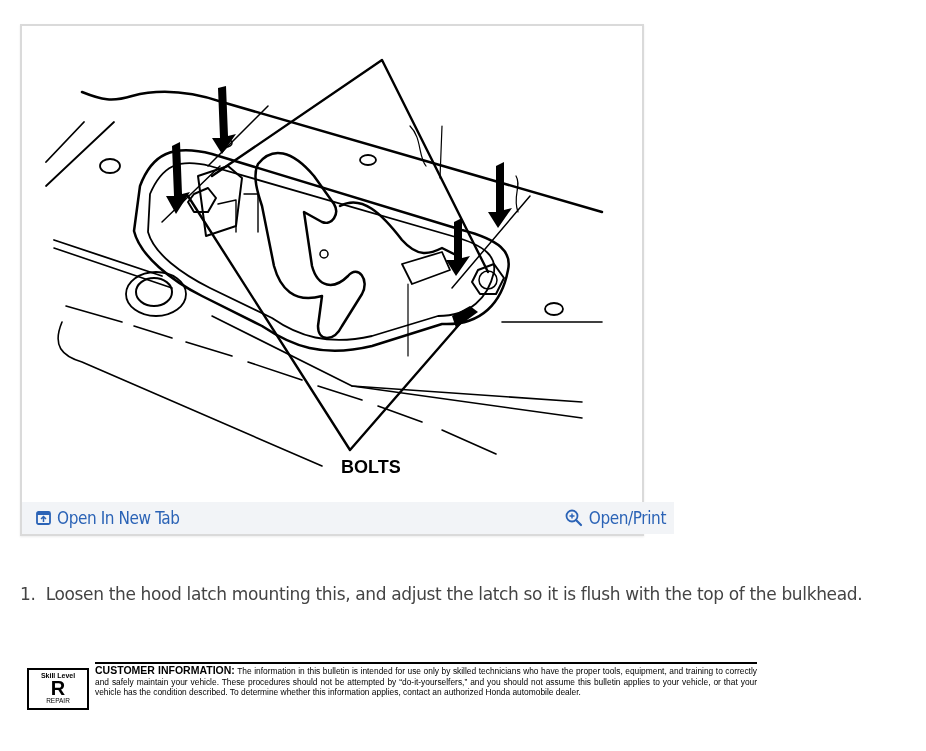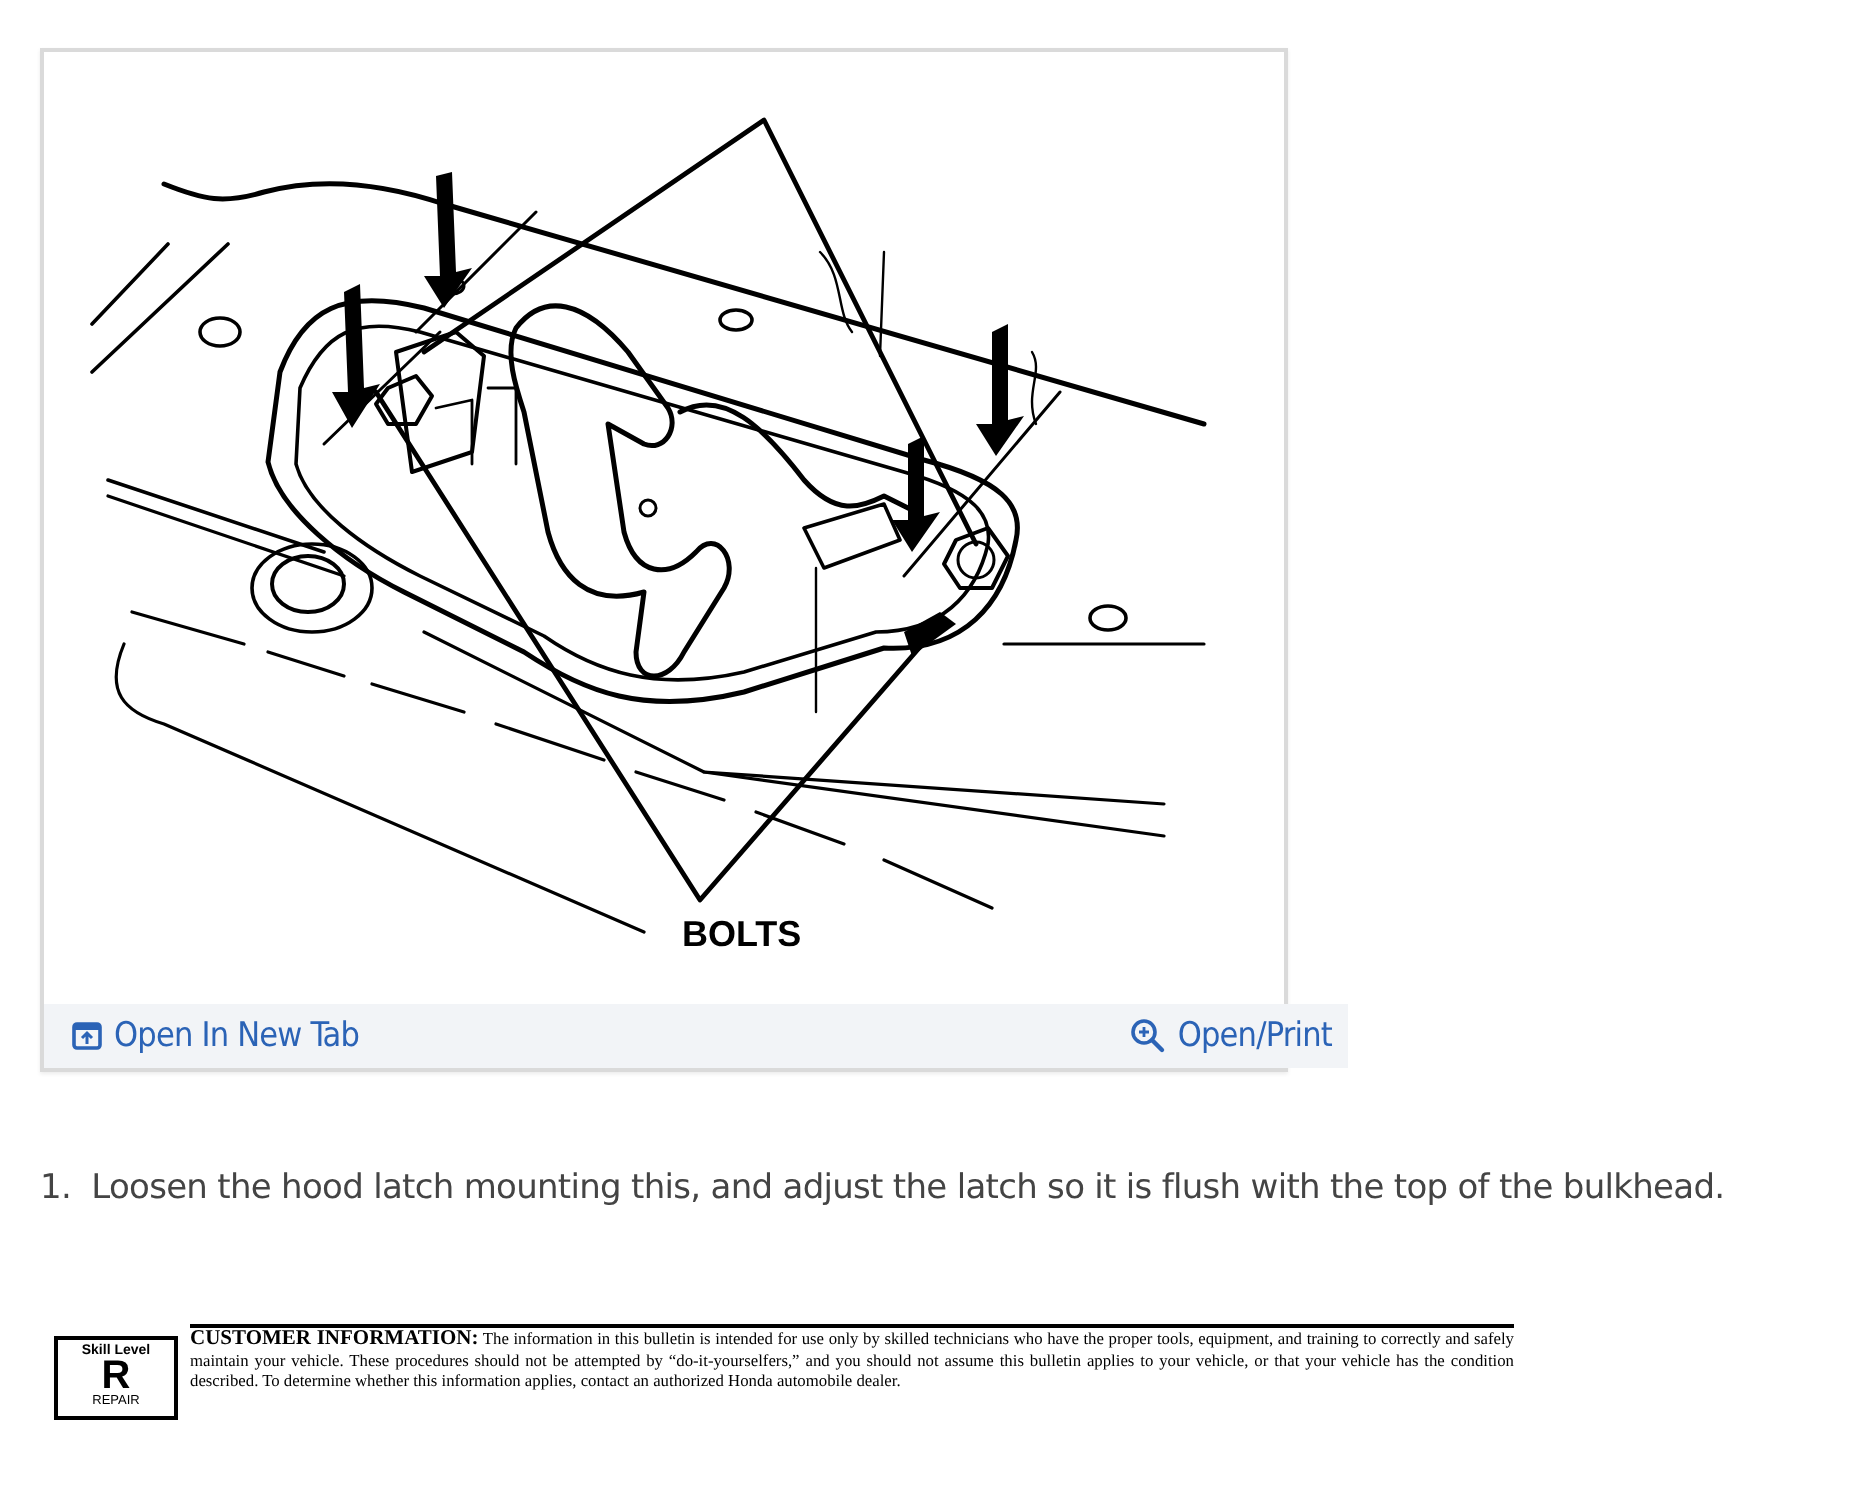--- a/index.html
+++ b/index.html
@@ -34,21 +34,21 @@
   .skill-box {
     position:absolute; left:2px; top:8px; width:62px; height:42px; border:2px solid #000; box-sizing:border-box;
     text-align:center; font-family:"Liberation Sans", sans-serif; color:#000;
   }
   .skill-title { font-size:7px; font-weight:bold; margin-top:2px; }
   .skill-letter { font-size:20px; font-weight:bold; line-height:18px; }
   .skill-sub { font-size:6.5px; }
   .notice-rule { position:absolute; left:70px; top:2px; width:662px; height:2px; background:#000; }
   .notice-text {
     position:absolute; left:70px; top:5px; width:662px; font-size:8.4px; line-height:10.6px; color:#000;
-    text-align:justify; font-family:Liberation Serif, serif;
+    text-align:justify; font-family:Liberation Sans, sans-serif;
   }
   .notice-text b { font-size:10.5px; }
 </style>
 </head>
 <body>
 
 <div class="figure-card">
   <div class="figure-image">
     <svg width="620" height="476" viewBox="0 0 620 476" fill="none" stroke="#000" stroke-linecap="round" stroke-linejoin="round">
 

